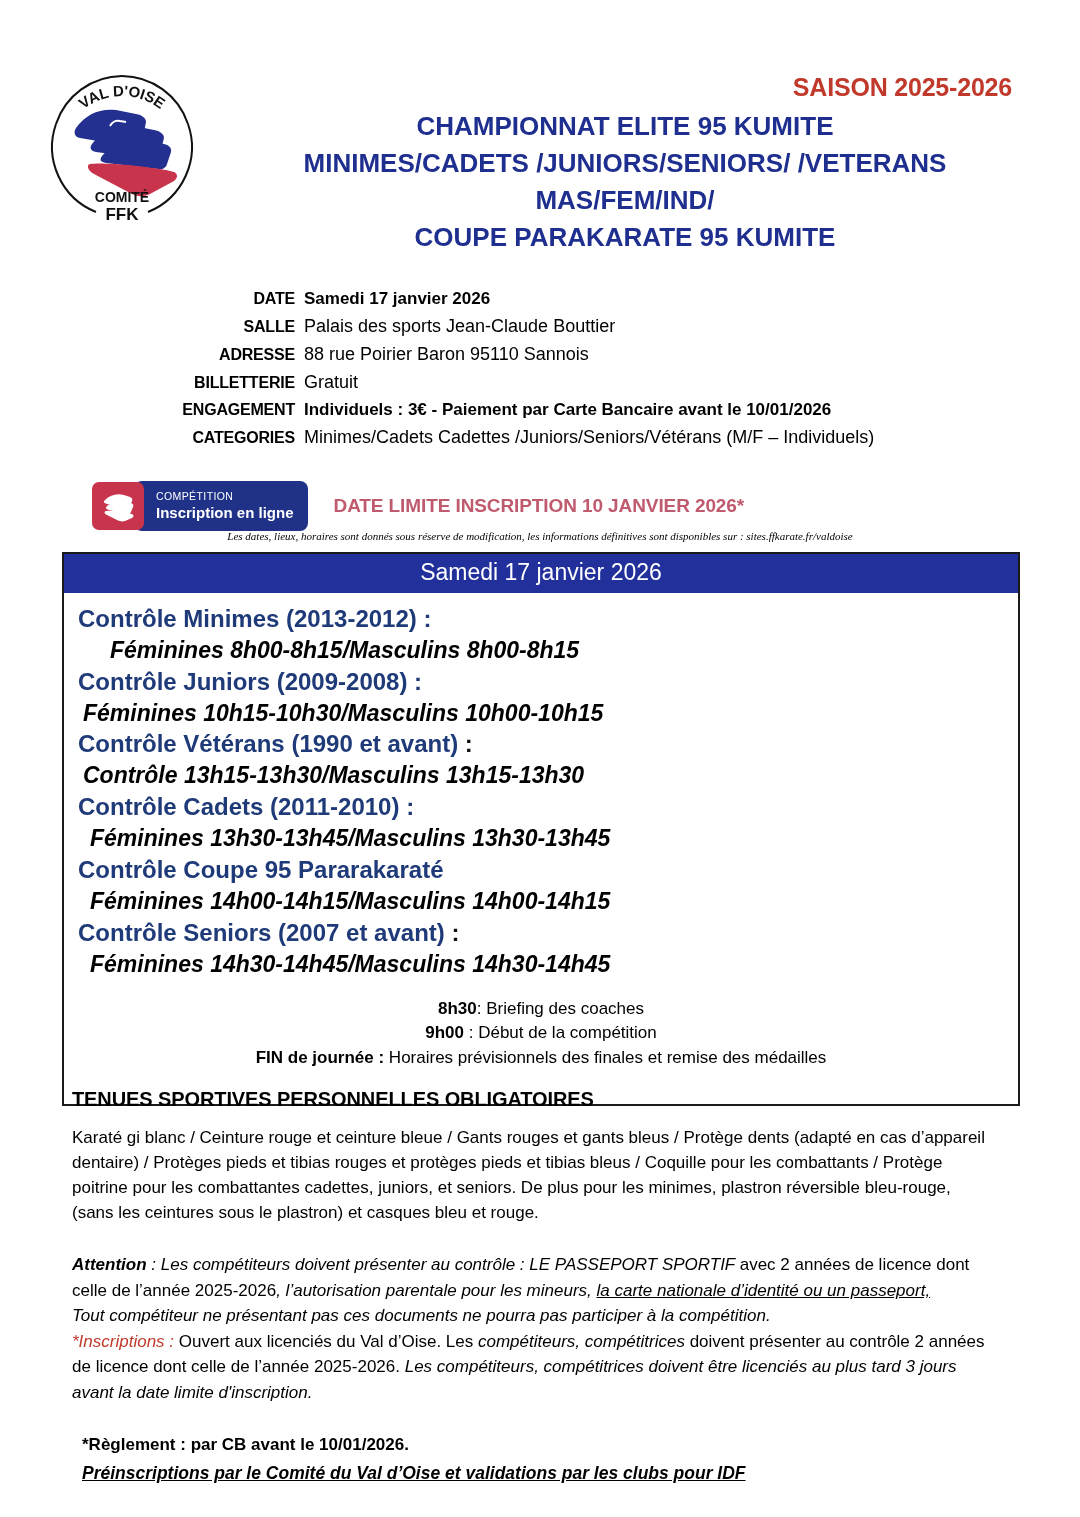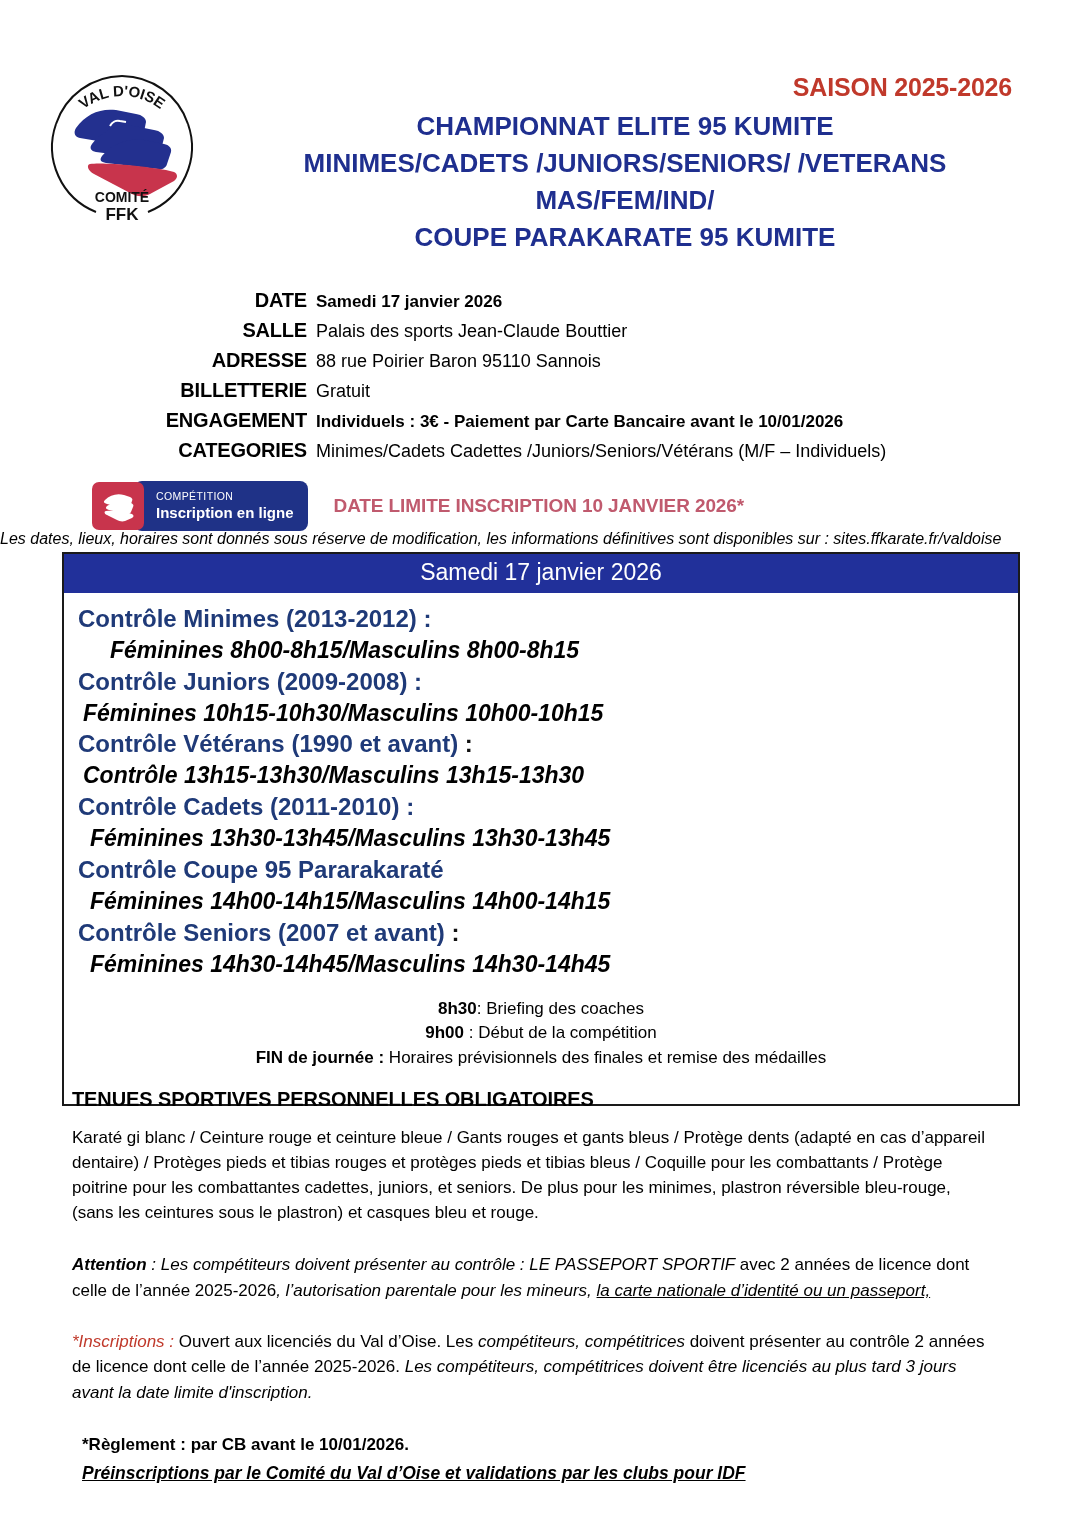--- a/index.html
+++ b/index.html
@@ -57,25 +57,24 @@
     width: 1080px;
   }
   .info-row {
     display: flex;
     align-items: baseline;
     margin-bottom: 7px;
   }
   .info-label {
     width: 295px;
     text-align: right;
-    font-size: 20px;
+    font-size: 16px;
     font-weight: bold;
     padding-right: 9px;
     letter-spacing: -0.2px;
-    margin-left: 12px;
   }
   .info-value {
     font-size: 18px;
     font-weight: normal;
   }
   .info-value.b { font-weight: bold; font-size: 17px; }
 
   
   .badge-row {
     position: absolute;
@@ -125,22 +124,24 @@
     font-size: 19px;
     font-weight: bold;
     color: #C05A6E;
     letter-spacing: -0.1px;
   }
 
   .disclaimer {
     position: absolute;
     left: 0; top: 530px;
     width: 1080px;
-    font-size: 16px;
+    text-align: center;
+    font-size: 11px;
     font-style: italic;
+    font-family: Liberation Serif, serif;
   }
 
   
   .sched-box {
     position: absolute;
     left: 62px; top: 552px;
     width: 958px;
     border: 2px solid #1a1a1a;
     box-sizing: border-box;
     background: #ffffff;
@@ -357,21 +358,21 @@
     </div>
   </div>
 
   <div class="bottom">
 
     <div class="tenues-title">TENUES SPORTIVES PERSONNELLES OBLIGATOIRES</div>
     <div class="tenues-body">Karaté gi blanc / Ceinture rouge et ceinture bleue / Gants rouges et gants bleus / Protège dents (adapté en cas d’appareil dentaire) / Protèges pieds et tibias rouges et protèges pieds et tibias bleus / Coquille pour les combattants / Protège poitrine pour les combattantes cadettes, juniors, et seniors. De plus pour les minimes, plastron réversible bleu-rouge, (sans les ceintures sous le plastron) et casques bleu et rouge.</div>
 
     <div class="attention">
       <span class="strongi">Attention</span><span> : Les compétiteurs doivent présenter au contrôle : LE PASSEPORT SPORTIF </span><span class="plain">avec 2 années de licence dont celle de l’année 2025-2026</span><span>, l’autorisation parentale pour les mineurs, </span><span class="u">la carte nationale d’identité ou un passeport,</span><br>
-      <br>
+      <span>Tout compétiteur ne présentant pas ces documents ne pourra pas participer à la compétition.</span><br>
       <span class="red">*Inscriptions :</span><span class="plain"> Ouvert aux licenciés du Val d’Oise. Les </span><span>compétiteurs, compétitrices</span><span class="plain"> doivent présenter au contrôle 2 années de licence dont celle de l’année 2025-2026.  </span><span>Les compétiteurs, compétitrices doivent être licenciés au plus tard 3 jours avant la date limite d'inscription.</span>
     </div>
 
     <div class="reglement">*Règlement : par CB avant le 10/01/2026.</div>
     <div class="preinscriptions">Préinscriptions par le Comité du Val d’Oise et validations par les clubs pour IDF</div>
   </div>
 
 </div>
 
 </body></html>

